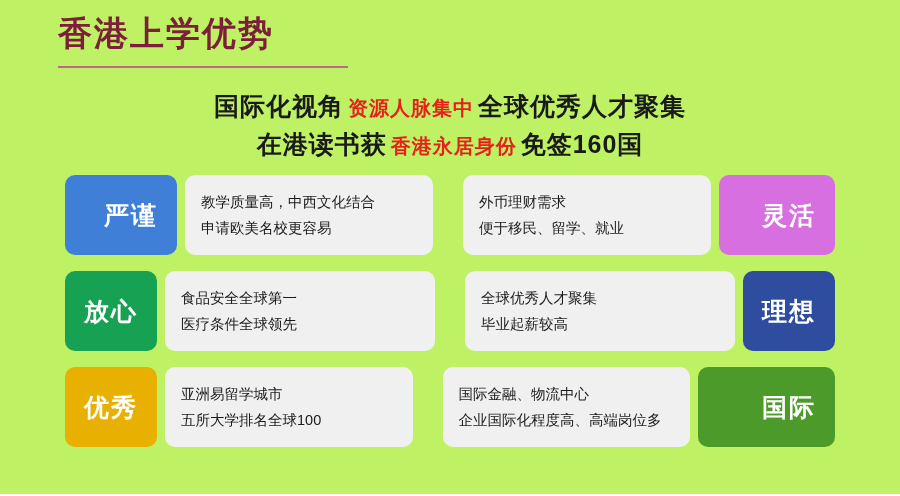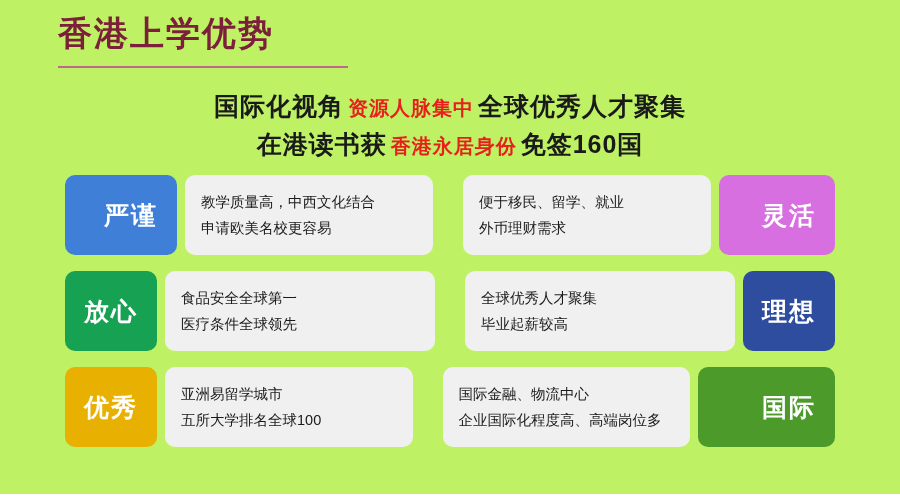--- a/index.html
+++ b/index.html
@@ -139,22 +139,22 @@
   <div class="rows">
 
     <div class="row">
       <div class="tag" style="background: rgb(63, 127, 216); padding-left: 20px;">严谨</div>
       <div class="panel">
         <div class="panel-line">教学质量高，中西文化结合</div>
         <div class="panel-line">申请欧美名校更容易</div>
       </div>
       <div class="gap-mid"></div>
       <div class="panel">
+        <div class="panel-line">外币理财需求</div>
         <div class="panel-line">便于移民、留学、就业</div>
-        <div class="panel-line">外币理财需求</div>
       </div>
       <div class="tag" style="background: rgb(216, 111, 224); padding-left: 24px;">灵活</div>
     </div>
 
     <div class="row">
       <div class="tag" style="background: rgb(23, 161, 83);">放心</div>
       <div class="panel">
         <div class="panel-line">食品安全全球第一</div>
         <div class="panel-line">医疗条件全球领先</div>
       </div>

